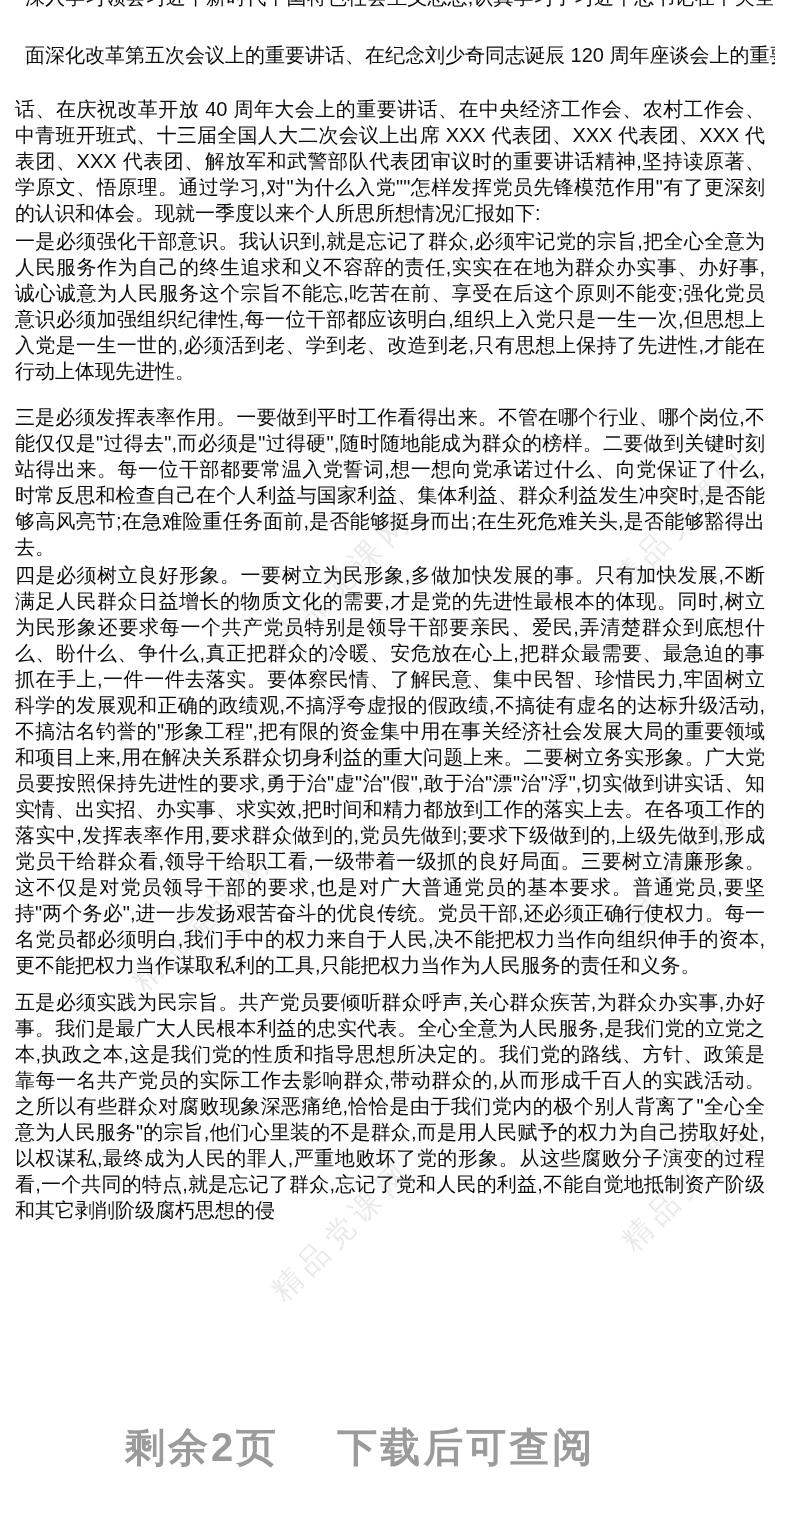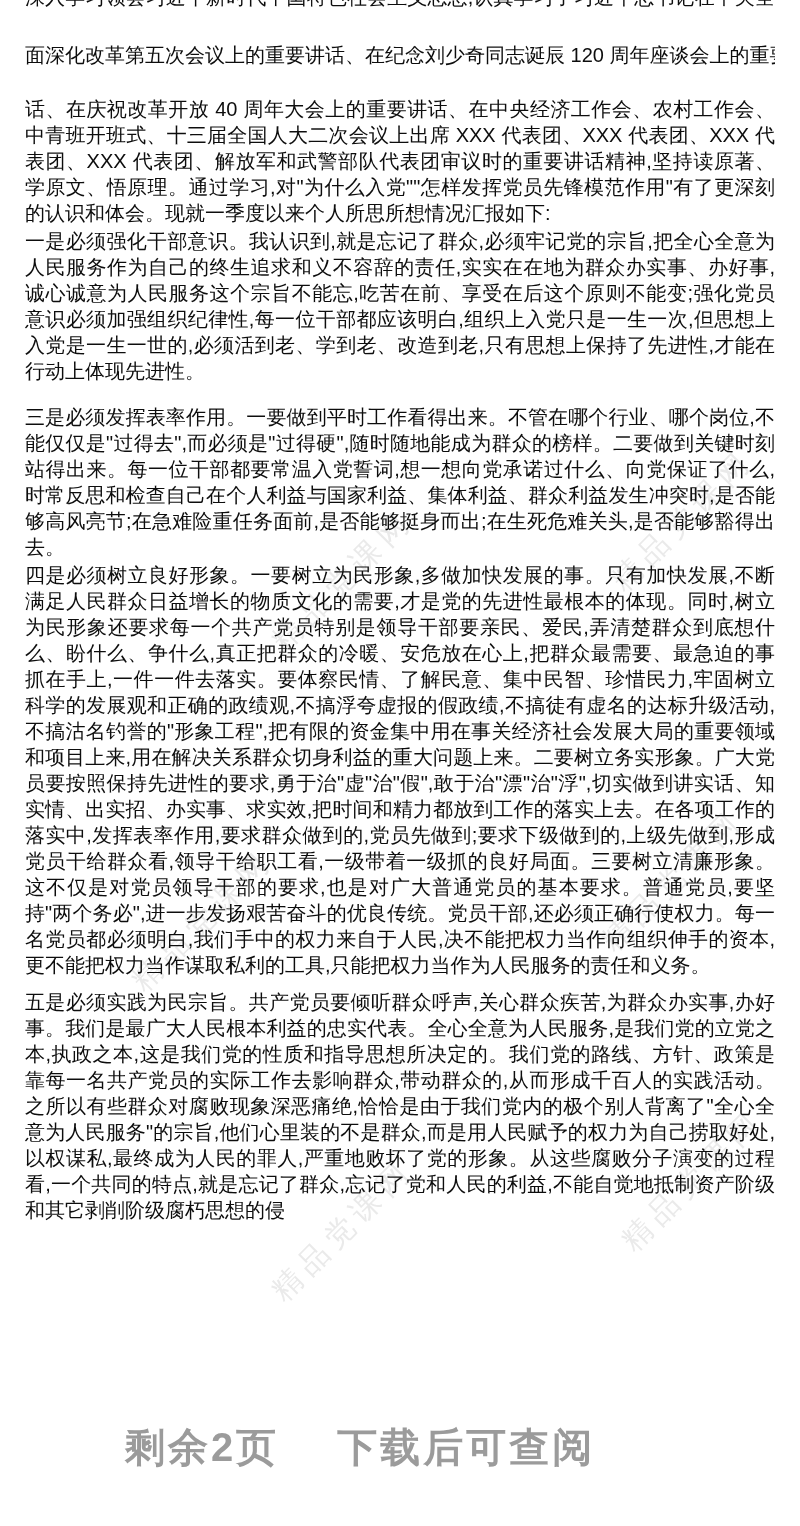--- a/index.html
+++ b/index.html
@@ -31,21 +31,21 @@
     overflow:hidden;
     text-align:justify;
     text-align-last:justify;
     z-index:1;
   }
   .clip-line.l1{top:-16px;}
   .clip-line.l2{top:42px;}
   
   .doc{
     position:absolute;
-    top:96px;left:25px;width:750px;
+    top:96px;left:15px;width:750px;
     color:#0d0d0d;
     font-size:20px;
     line-height:26px;
     text-align:justify;
     z-index:1;
   }
   .doc p{margin:0;}
   .doc p.mt2{margin-top:2px;}
   .doc p.mt6{margin-top:11px;}
   .doc p.mt8{margin-top:20px;}

